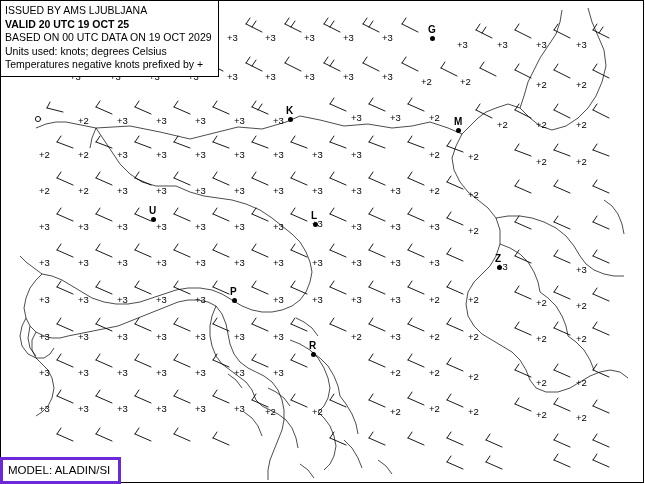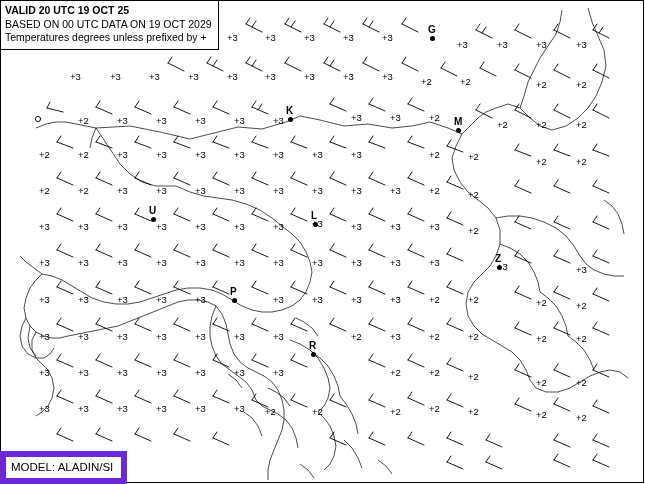--- a/index.html
+++ b/index.html
@@ -3,21 +3,21 @@
 <meta charset="utf-8">
 <style>
   html,body{margin:0;padding:0;background:#fff;}
   body{width:645px;height:484px;overflow:hidden;font-family:"Liberation Sans",sans-serif;}
   #root{position:relative;width:645px;height:484px;background:#fff;}
   #map{position:absolute;left:0;top:0;width:645px;height:484px;}
   .frame{position:absolute;left:0;top:0;width:644px;height:483px;border:1px solid #000;box-sizing:border-box;pointer-events:none;}
   .hdr{position:absolute;left:0;top:0;background:#fff;border:1px solid #000;padding:3px 6px 4px 4px;box-sizing:border-box;z-index:30;}
   .hdr div{font-size:10.5px;line-height:13.5px;color:#000;white-space:nowrap;}
   .hdr .b{font-weight:bold;}
-  .footer{position:absolute;left:0;bottom:0;background:#fff;border:6px solid #6d28d9;padding:3px 8px 4px 5px;box-sizing:border-box;z-index:30;}
+  .footer{position:absolute;left:0;bottom:0;background:#fff;border:3px solid #6d28d9;padding:3px 8px 4px 5px;box-sizing:border-box;z-index:30;}
   .footer div{font-size:11.5px;line-height:14px;color:#000;white-space:nowrap;}
   .temp{position:absolute;font-size:9.5px;line-height:9.5px;color:#000;white-space:nowrap;z-index:12;}
   .stn{position:absolute;z-index:14;}
   .stn .dot{position:absolute;left:0;top:0;width:5px;height:5px;border-radius:50%;background:#000;}
   .stn .lbl{position:absolute;left:-2px;top:-12px;font-size:10px;font-weight:bold;color:#000;}
   .barbs{position:absolute;left:0;top:0;width:645px;height:484px;z-index:10;}
 </style>
 </head>
 <body>
 
@@ -736,23 +736,25 @@
           <path d="M 447 462 L 451 456"></path>
         </g>
 
       <circle cx="38" cy="119" r="2.6" fill="none"></circle>
     </g>
   </svg>
 
   <div class="frame"></div>
 
   <div class="hdr">
+    <div>ISSUED BY AMS LJUBLJANA</div>
     <div class="b">VALID 20 UTC 19 OCT 25</div>
     <div>BASED ON 00 UTC DATA ON 19 OCT 2029</div>
-    <div>Temperatures degrees unless prefixed by +</div>
+    <div>Units used: knots; degrees Celsius</div>
+    <div>Temperatures negative knots prefixed by +</div>
   </div>
 
   <div class="footer">
     <div>MODEL: ALADIN/SI</div>
   </div>
 
   <div id="temps-layer">
       <div class="temp" style="left: 70px; top: 33px;">+3</div>
       <div class="temp" style="left: 110px; top: 33px;">+3</div>
       <div class="temp" style="left: 149px; top: 33px;">+3</div>

